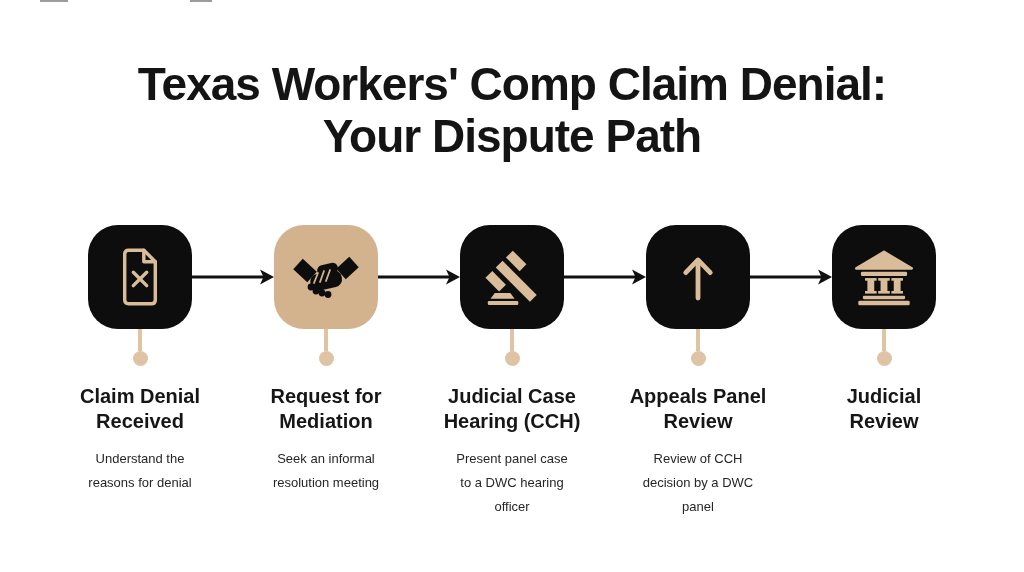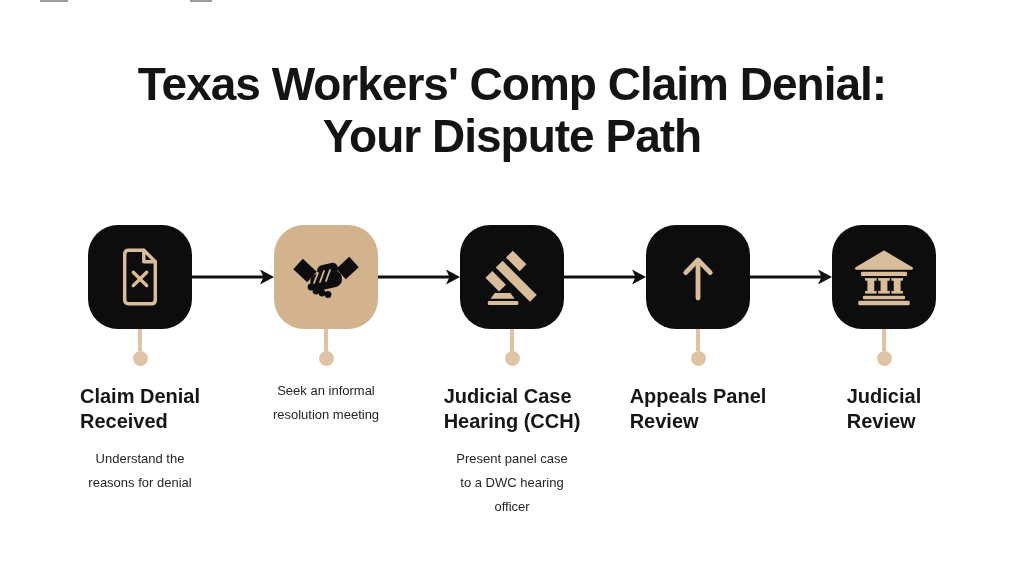--- a/index.html
+++ b/index.html
@@ -80,21 +80,21 @@
     height: 15px;
     border-radius: 50%;
     background: #dec4a5;
     flex: none;
   }
   .step-heading {
     margin-top: 18px;
     font-size: 20px;
     font-weight: bold;
     line-height: 25px;
-    text-align: left;
+    text-align: center;
     color: #161616;
     white-space: pre-line;
   }
   .step-desc {
     margin-top: 13px;
     font-size: 13px;
     line-height: 24px;
     text-align: center;
     color: #262626;
     white-space: pre-line;
@@ -156,20 +156,22 @@
           </g>
           <g stroke="#d3b28e" stroke-width="1.8" stroke-linecap="round">
             <line x1="25" y1="21" x2="21" y2="31"></line>
             <line x1="31" y1="19" x2="27" y2="30"></line>
             <line x1="37" y1="18" x2="33" y2="29"></line>
           </g>
         </svg>
       </div>
       <div class="connector-line"></div>
       <div class="connector-dot"></div>
+      <div class="step-heading">Request for
+Mediation</div>
       <div class="step-desc">Seek an informal
 resolution meeting</div>
     </div>
 
     <div class="step-col">
       <div class="tile black">
         <svg width="58" height="58" viewBox="0 0 24 24" fill="#d9bd9b">
           <path d="M12.32 1.1 17.97 6.75 15.14 9.58 9.49 3.93 Z"></path>
           <path d="M3.85 9.53 9.5 15.18 6.67 18.01 1.02 12.36 Z"></path>
           <path d="M5.27 8.11 8.1 5.28 22.24 19.42 19.41 22.25 Z"></path>
@@ -190,20 +192,23 @@
       <div class="tile black">
         <svg width="42" height="56" viewBox="0 0 48 60" fill="none" stroke="#d9bd9b" stroke-width="5.5" stroke-linecap="round" stroke-linejoin="round">
           <line x1="24" y1="54" x2="24" y2="13"></line>
           <polyline points="10,25 24,10.5 38,25"></polyline>
         </svg>
       </div>
       <div class="connector-line"></div>
       <div class="connector-dot"></div>
       <div class="step-heading">Appeals Panel
 Review</div>
+      <div class="step-desc">Review of CCH
+decision by a DWC
+panel</div>
     </div>
 
     <div class="step-col">
       <div class="tile black">
         <svg width="64" height="58" viewBox="0 0 48 44" fill="#d9bd9b">
           <path d="M24 3 45 15.5 H3 Z" stroke="#d9bd9b" stroke-width="2" stroke-linejoin="round"></path>
           <rect x="6.5" y="18" width="35" height="3.2" rx="1"></rect>
           <rect x="9.6" y="22.8" width="8.8" height="2"></rect>
           <rect x="11.4" y="24.2" width="5.2" height="8.8"></rect>
           <rect x="9.6" y="32.6" width="8.8" height="2"></rect>

